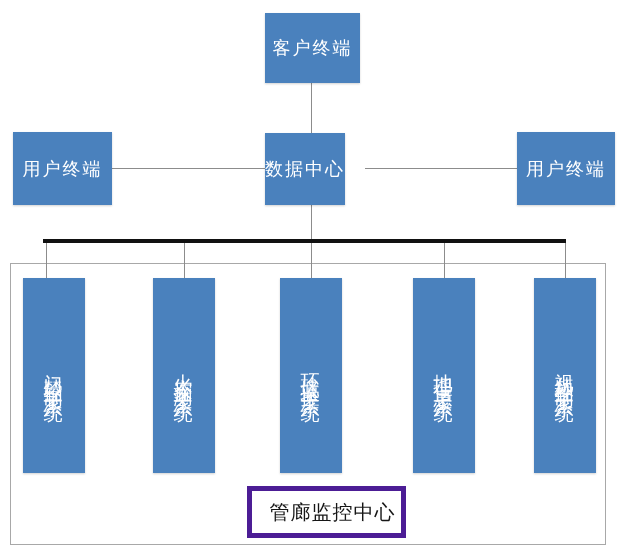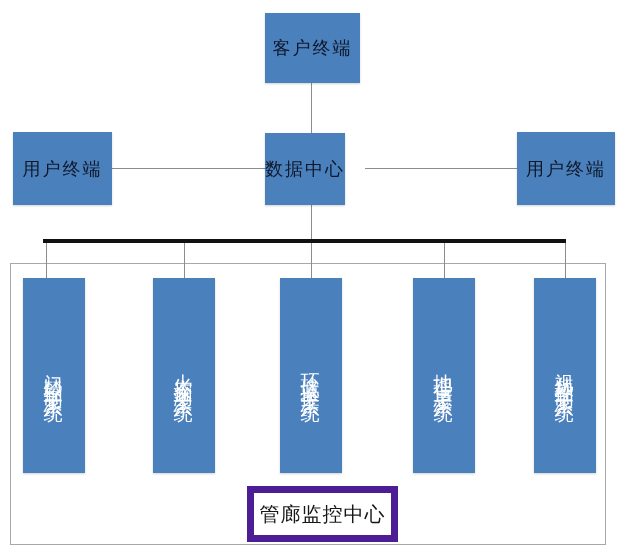--- a/index.html
+++ b/index.html
@@ -7,21 +7,21 @@
     position:relative;
     width:629px;height:552px;
     background:#ffffff;
     font-family:"DejaVu Serif","Liberation Serif",serif;
     overflow:hidden;
   }
   
   .node{
     position:absolute;
     background:var(--accent,#4A81BD);
-    color:#0f172a;
+    color:#ffffff;
     display:flex;align-items:center;justify-content:center;
     font-size:18px;letter-spacing:2px;
     box-shadow:0 1px 2px rgba(0,0,0,0.18);
   }
   .vnode{
     position:absolute;
     top:278px;height:195px;width:62px;
     background:var(--accent,#4A81BD);
     color:#ffffff;
     display:flex;align-items:center;justify-content:center;
@@ -42,23 +42,23 @@
   .container-box{
     position:absolute;
     left:10px;top:263px;width:594px;height:280px;
     border:1px solid #A8A8A8;
     background:transparent;
   }
   .container-label{
     position:absolute;
     left:247px;top:486px;width:137px;height:42px;
     background:#ffffff;
-    border:7px solid #4c1d95;
+    border:5px solid #4c1d95;
     display:flex;align-items:center;justify-content:center;
-    font-size:20px;color:#161616;letter-spacing:1px;
+    font-size:20px;color:#161616;letter-spacing:1px;padding-left:12px;
   }
 </style>
 </head>
 <body>
 
 <div class="stage">
 
   <div class="container-box"></div>
 
   <div class="conn v" style="left:311px;top:83px;height:50px"></div>

